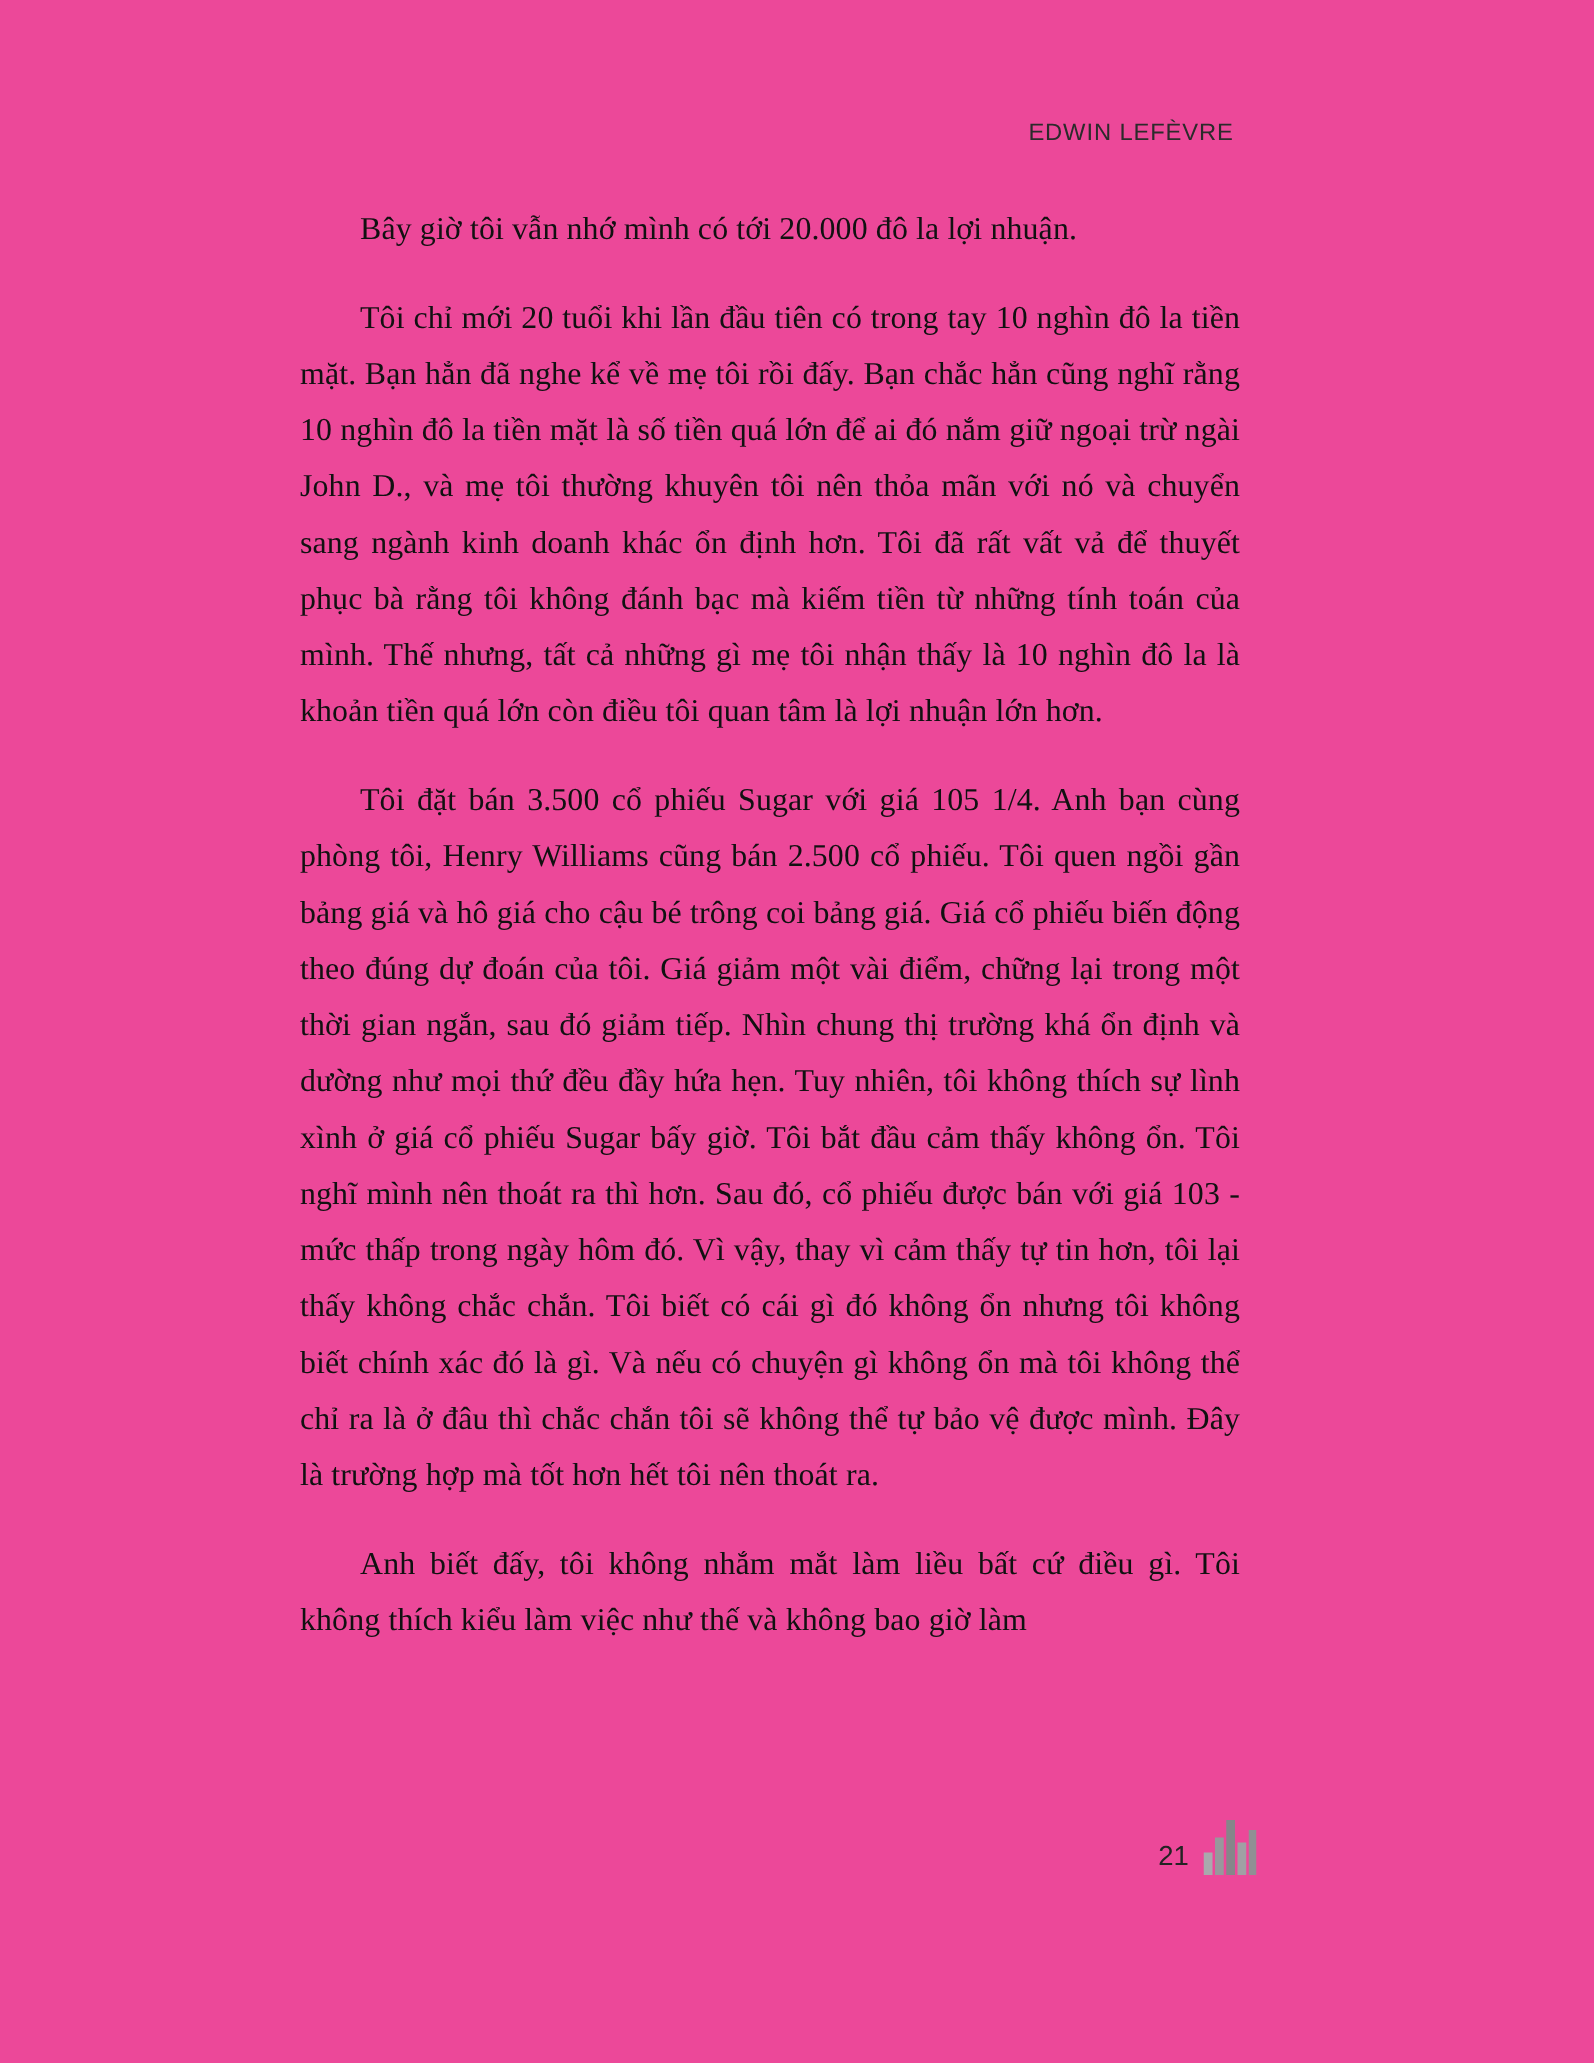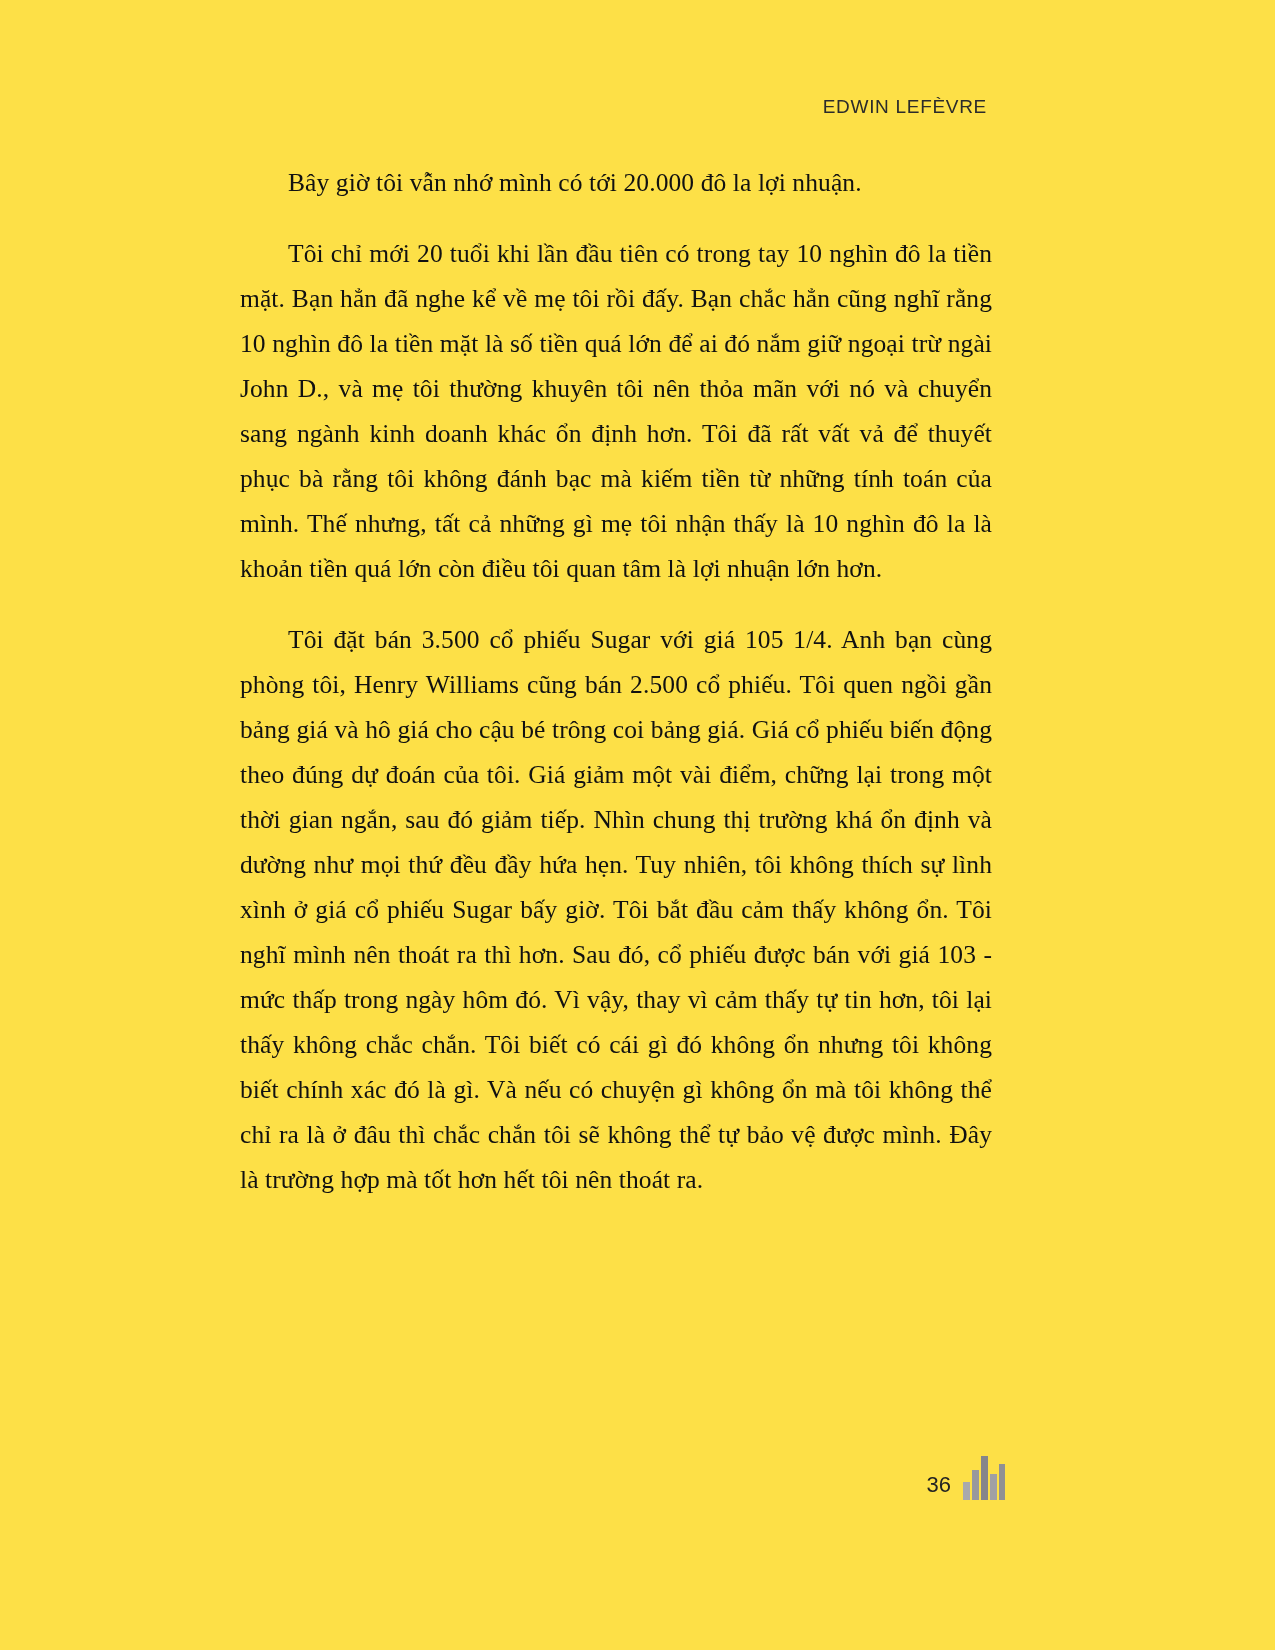--- a/index.html
+++ b/index.html
@@ -4,21 +4,21 @@
 <style>
   html, body {
     margin: 0;
     padding: 0;
     background: #ffffff;
   }
   .page {
     position: relative;
     width: 1275px;
     height: 1650px;
-    background: #fde047;
+    background: #ec4899;
     box-sizing: border-box;
     overflow: hidden;
     font-family: "Liberation Serif", "DejaVu Serif", serif;
     color: #1a1a1a;
   }
   .running-head {
     position: absolute;
     top: 96px;
     right: 288px;
     font-family: "Liberation Sans", sans-serif;
@@ -80,24 +80,25 @@
 <body>
 
 <div class="page">
 
   <div class="running-head">EDWIN LEFÈVRE</div>
 
   <div class="body-text">
     <p>Bây giờ tôi vẫn nhớ mình có tới 20.000 đô la lợi nhuận.</p>
     <p>Tôi chỉ mới 20 tuổi khi lần đầu tiên có trong tay 10 nghìn đô la tiền mặt. Bạn hẳn đã nghe kể về mẹ tôi rồi đấy. Bạn chắc hẳn cũng nghĩ rằng 10 nghìn đô la tiền mặt là số tiền quá lớn để ai đó nắm giữ ngoại trừ ngài John D., và mẹ tôi thường khuyên tôi nên thỏa mãn với nó và chuyển sang ngành kinh doanh khác ổn định hơn. Tôi đã rất vất vả để thuyết phục bà rằng tôi không đánh bạc mà kiếm tiền từ những tính toán của mình. Thế nhưng, tất cả những gì mẹ tôi nhận thấy là 10 nghìn đô la là khoản tiền quá lớn còn điều tôi quan tâm là lợi nhuận lớn hơn.</p>
     <p>Tôi đặt bán 3.500 cổ phiếu Sugar với giá 105 1/4. Anh bạn cùng phòng tôi, Henry Williams cũng bán 2.500 cổ phiếu. Tôi quen ngồi gần bảng giá và hô giá cho cậu bé trông coi bảng giá. Giá cổ phiếu biến động theo đúng dự đoán của tôi. Giá giảm một vài điểm, chững lại trong một thời gian ngắn, sau đó giảm tiếp. Nhìn chung thị trường khá ổn định và dường như mọi thứ đều đầy hứa hẹn. Tuy nhiên, tôi không thích sự lình xình ở giá cổ phiếu Sugar bấy giờ. Tôi bắt đầu cảm thấy không ổn. Tôi nghĩ mình nên thoát ra thì hơn. Sau đó, cổ phiếu được bán với giá 103 - mức thấp trong ngày hôm đó. Vì vậy, thay vì cảm thấy tự tin hơn, tôi lại thấy không chắc chắn. Tôi biết có cái gì đó không ổn nhưng tôi không biết chính xác đó là gì. Và nếu có chuyện gì không ổn mà tôi không thể chỉ ra là ở đâu thì chắc chắn tôi sẽ không thể tự bảo vệ được mình. Đây là trường hợp mà tốt hơn hết tôi nên thoát ra.</p>
+    <p>Anh biết đấy, tôi không nhắm mắt làm liều bất cứ điều gì. Tôi không thích kiểu làm việc như thế và không bao giờ làm</p>
   </div>
 
   <div class="folio">
-    <span class="folio-number">36</span>
+    <span class="folio-number">21</span>
     <span class="folio-mark">
       <span class="bar b1"></span>
       <span class="bar b2"></span>
       <span class="bar b3"></span>
       <span class="bar b4"></span>
       <span class="bar b5"></span>
     </span>
   </div>
 
 </div>

